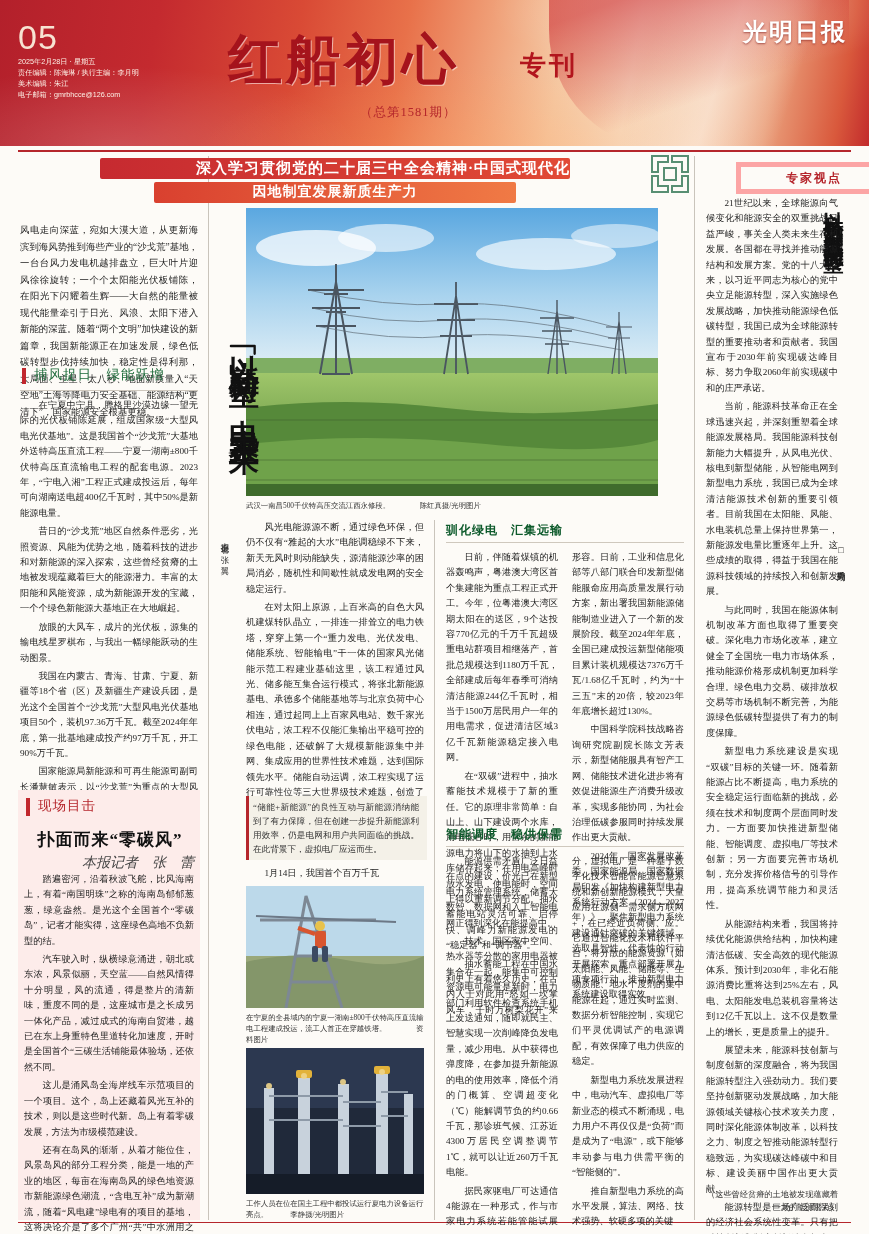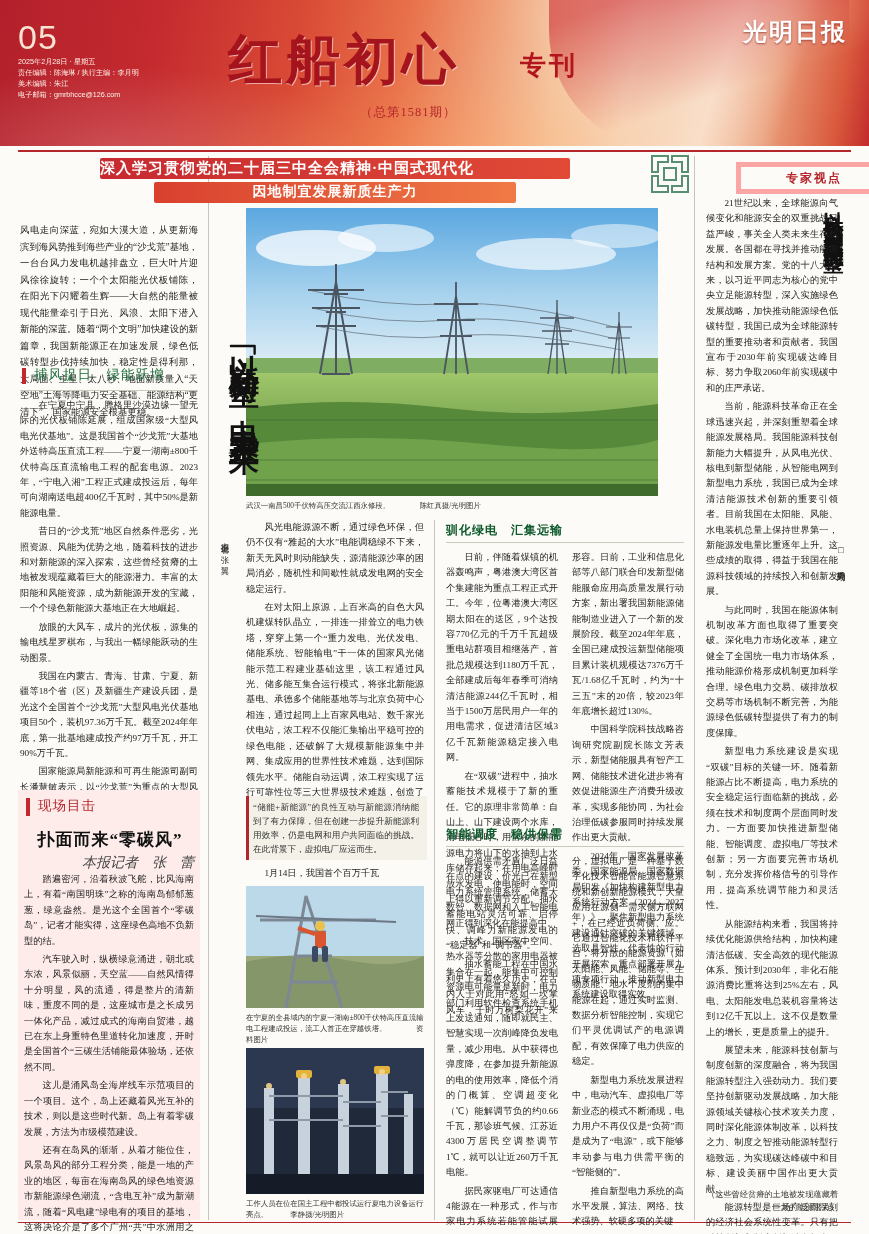--- a/index.html
+++ b/index.html
@@ -35,21 +35,21 @@
   
   .rule-h{position:absolute;background:#b5262c;}
   .rule-v{position:absolute;background:#c9c4bb;width:1px;}
 
   
   .banner{position:absolute;left:100px;top:158px;width:470px;height:46px;}
   .banner-bg1{position:absolute;left:0;top:0;width:470px;height:21px;
     background:linear-gradient(90deg,#c62a30,#e14a36);border-radius:2px;}
   .banner-bg2{position:absolute;left:54px;top:24px;width:362px;height:21px;
     background:linear-gradient(90deg,#d9402f,#f07a45);border-radius:2px;}
-  .banner-t1{position:absolute;left:0;top:1px;width:470px;text-align:left;font-size:15px;color:#fff;font-weight:bold;letter-spacing:1px;}
+  .banner-t1{position:absolute;left:0;top:1px;width:470px;text-align:right;font-size:15px;color:#fff;font-weight:bold;letter-spacing:1px;}
   .banner-t2{position:absolute;left:54px;top:25px;width:362px;text-align:center;font-size:14px;color:#fff;font-weight:bold;letter-spacing:1px;}
   .corner-deco{position:absolute;left:648px;top:152px;width:44px;height:44px;opacity:.85;}
   .vtext{writing-mode:vertical-rl;text-orientation:upright;}
 
   
   .lead-box{position:absolute;left:20px;top:222px;width:178px;font-size:9.4px;line-height:16.5px;color:#222;
     text-align:justify;font-family:"Liberation Serif",serif;}
   .sec-head{position:absolute;font-size:13.5px;font-weight:normal;color:#123;letter-spacing:1px;}
   .sec-head.green{color:#1d6b3a;}
   .redbar{position:absolute;width:4px;background:#c1272d;}

